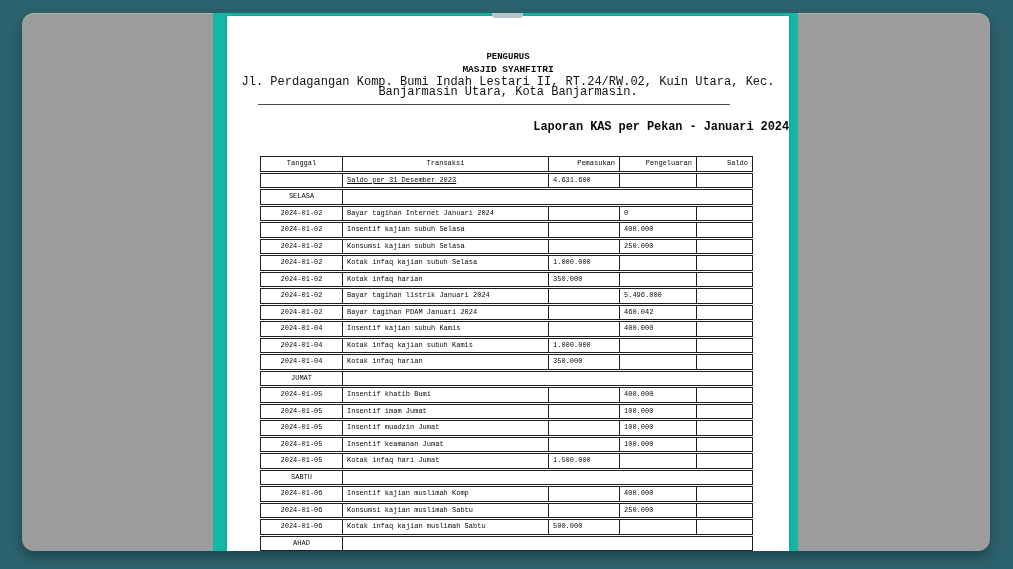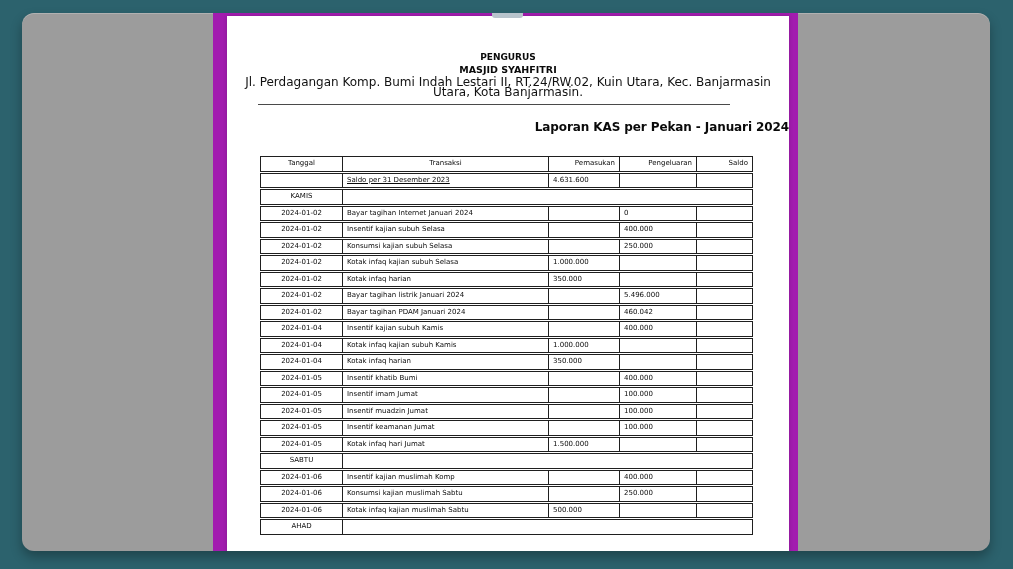--- a/index.html
+++ b/index.html
@@ -9,21 +9,22 @@
     font-family:"DejaVu Sans","Liberation Sans",sans-serif;
     color:#0a0a0a;
   }
   .window{
     position:absolute;left:22px;top:13px;width:968px;height:538px;
     background:#9c9c9c;border-radius:12px;overflow:hidden;
     box-shadow:0 6px 12px rgba(0,0,0,.30), inset 0 1px 0 rgba(255,255,255,.22);
   }
   .viewer{
     position:absolute;left:191px;top:0;width:585px;height:100%;
-    background:#a21caf;
+    background:#14b8a6;
+    font-family:Liberation Mono, monospace;
   }
   .page{
     position:absolute;left:14px;top:3px;width:562px;height:580px;
     background:#ffffff;box-shadow:0 0 4px rgba(0,0,0,.18);
   }
   .scroll-handle{
     position:absolute;left:470px;top:-1px;width:31px;height:6px;
     background:#b8c4cc;border-radius:0 0 3px 3px;
   }
   .org1{margin-top:35px;text-align:center;font-size:9px;font-weight:bold;line-height:12px;}
@@ -82,21 +83,21 @@
         </thead>
         <tbody>
             <tr>
               <td class="c-date">&nbsp;</td>
               <td class="c-trans b u">Saldo per 31 Desember 2023</td>
               <td class="c-num b">4.631.600</td>
               <td class="c-num">&nbsp;</td>
               <td class="c-num">&nbsp;</td>
             </tr>
             <tr>
-              <td class="sec">KAMIS</td>
+              <td class="sec">SELASA</td>
               <td class="" colspan="4">&nbsp;</td>
             </tr>
             <tr>
               <td class="c-date">2024-01-02</td>
               <td class="c-trans">Bayar tagihan Internet Januari 2024</td>
               <td class="c-num">&nbsp;</td>
               <td class="c-num">0</td>
               <td class="c-num">&nbsp;</td>
             </tr>
             <tr>
@@ -154,20 +155,24 @@
               <td class="c-num">1.000.000</td>
               <td class="c-num">&nbsp;</td>
               <td class="c-num">&nbsp;</td>
             </tr>
             <tr>
               <td class="c-date">2024-01-04</td>
               <td class="c-trans">Kotak infaq harian</td>
               <td class="c-num">350.000</td>
               <td class="c-num">&nbsp;</td>
               <td class="c-num">&nbsp;</td>
+            </tr>
+            <tr>
+              <td class="sec">JUMAT</td>
+              <td class="" colspan="4">&nbsp;</td>
             </tr>
             <tr>
               <td class="c-date">2024-01-05</td>
               <td class="c-trans">Insentif khatib Bumi</td>
               <td class="c-num">&nbsp;</td>
               <td class="c-num">400.000</td>
               <td class="c-num">&nbsp;</td>
             </tr>
             <tr>
               <td class="c-date">2024-01-05</td>

